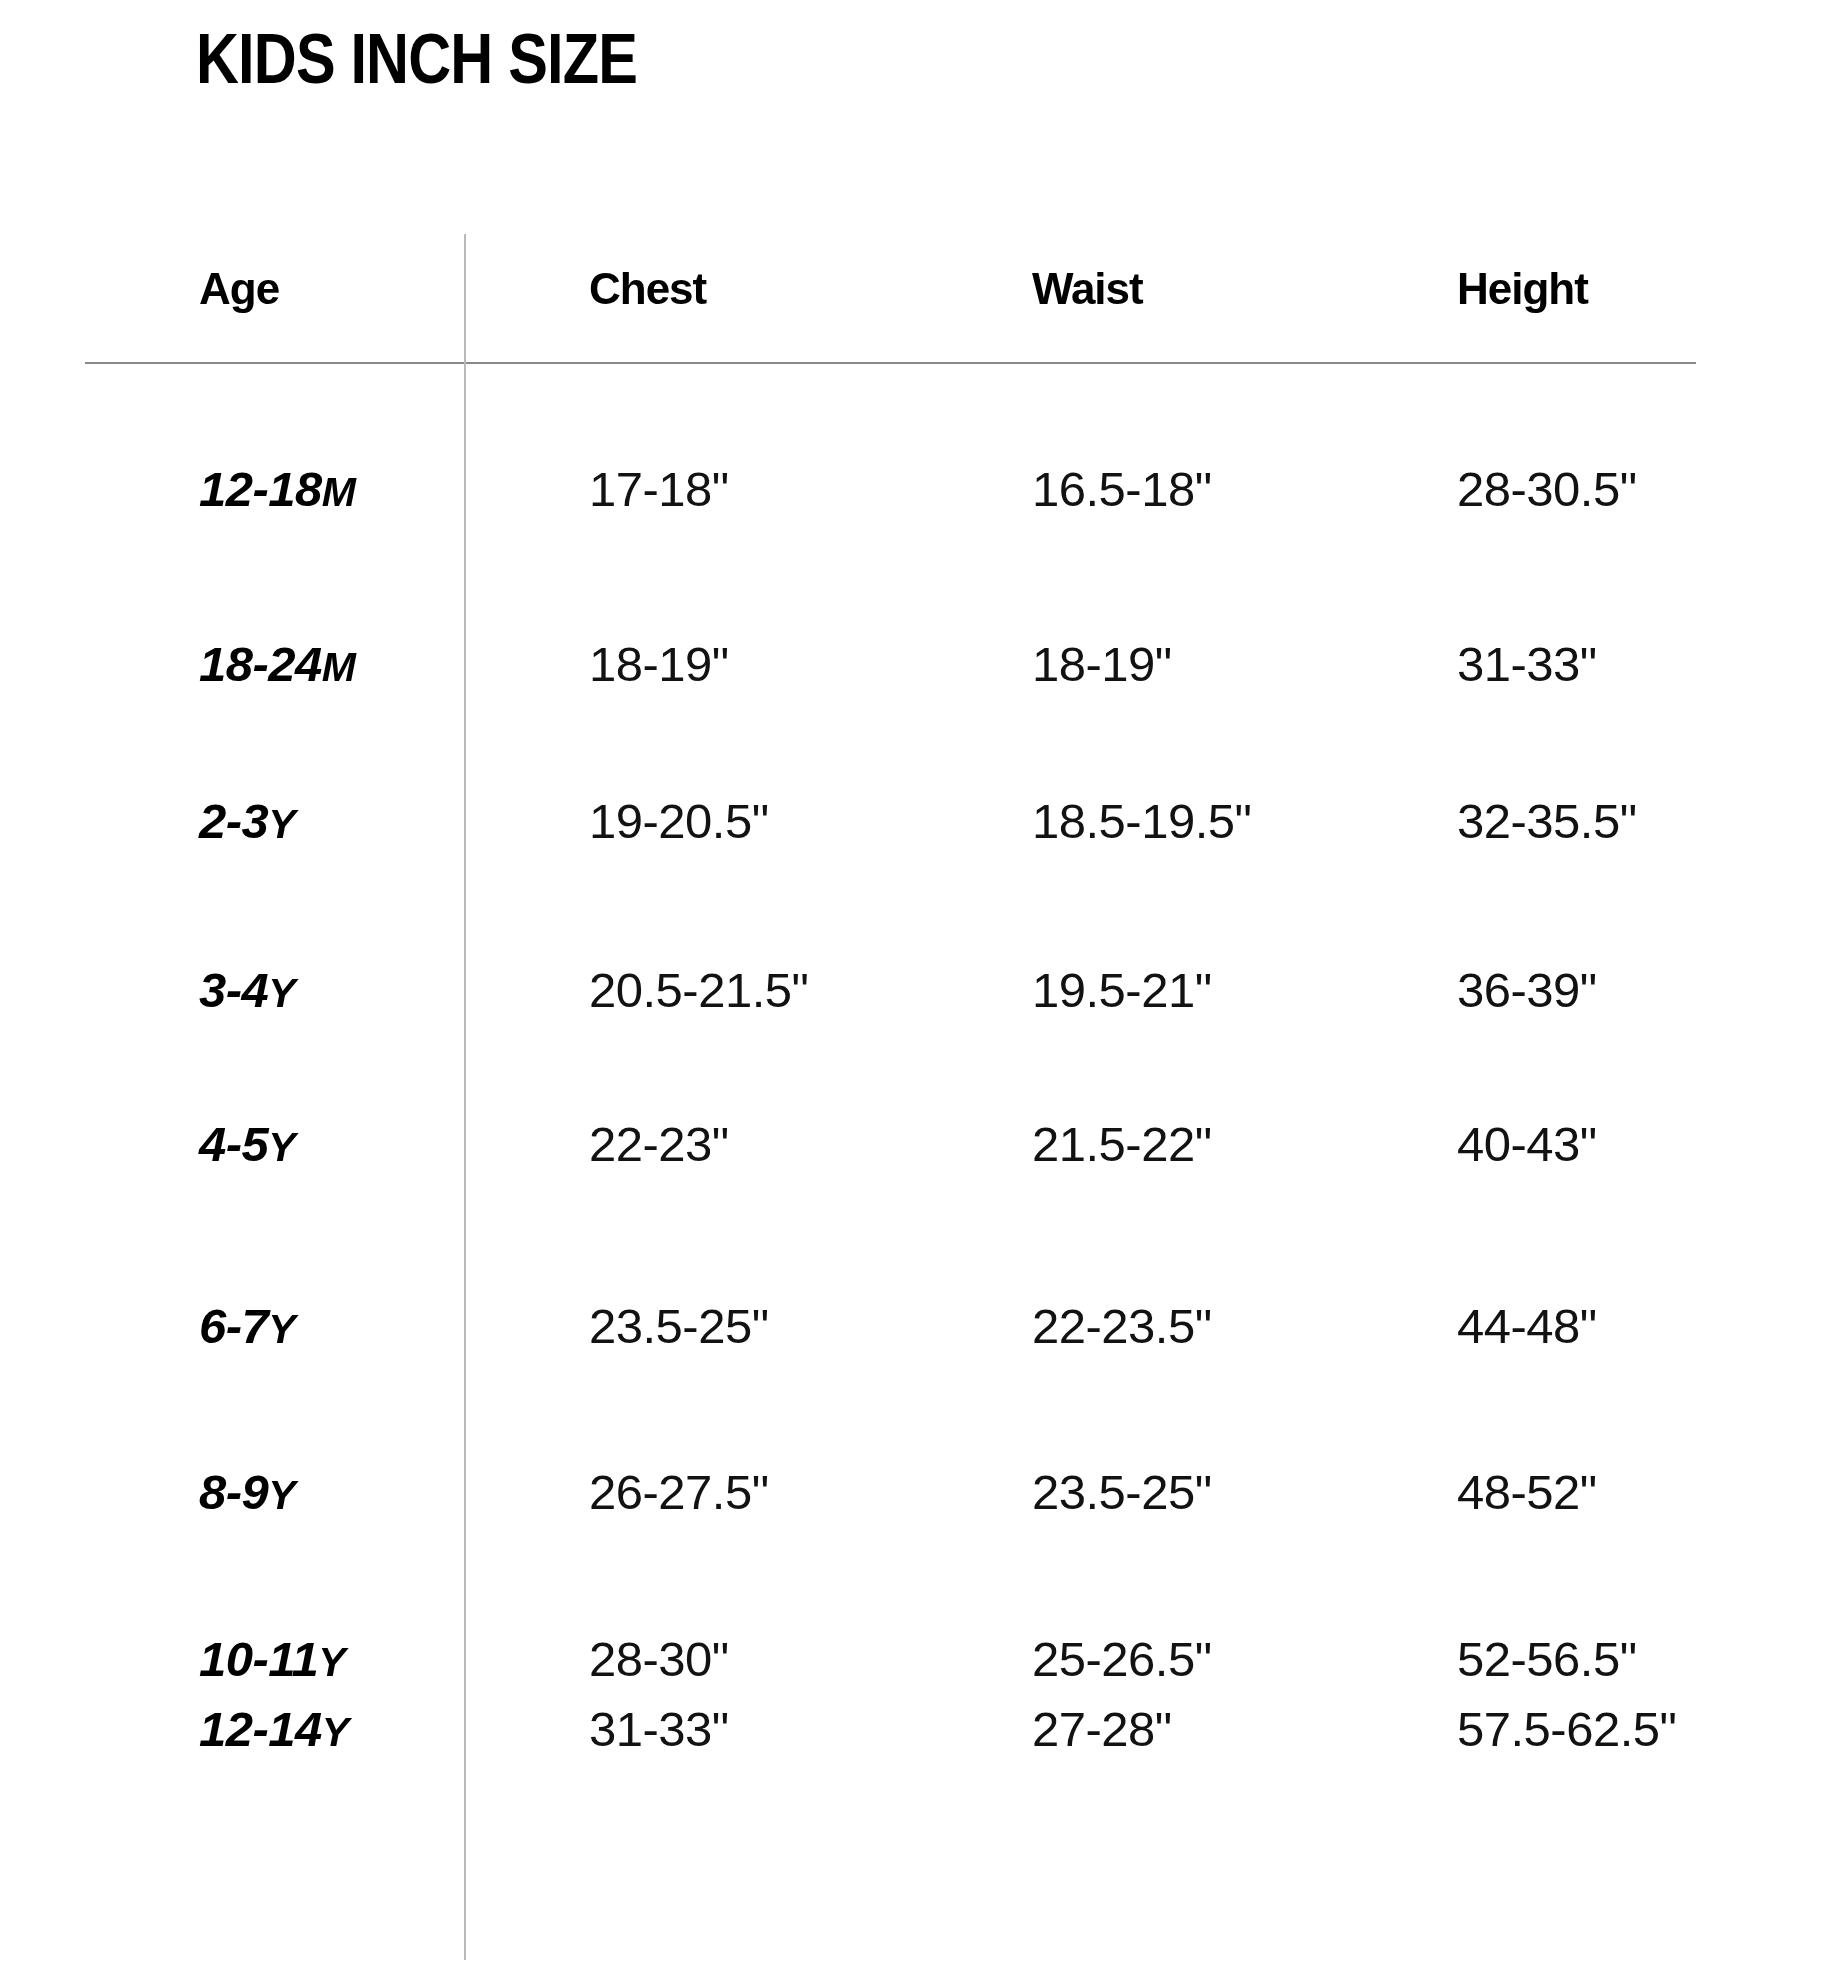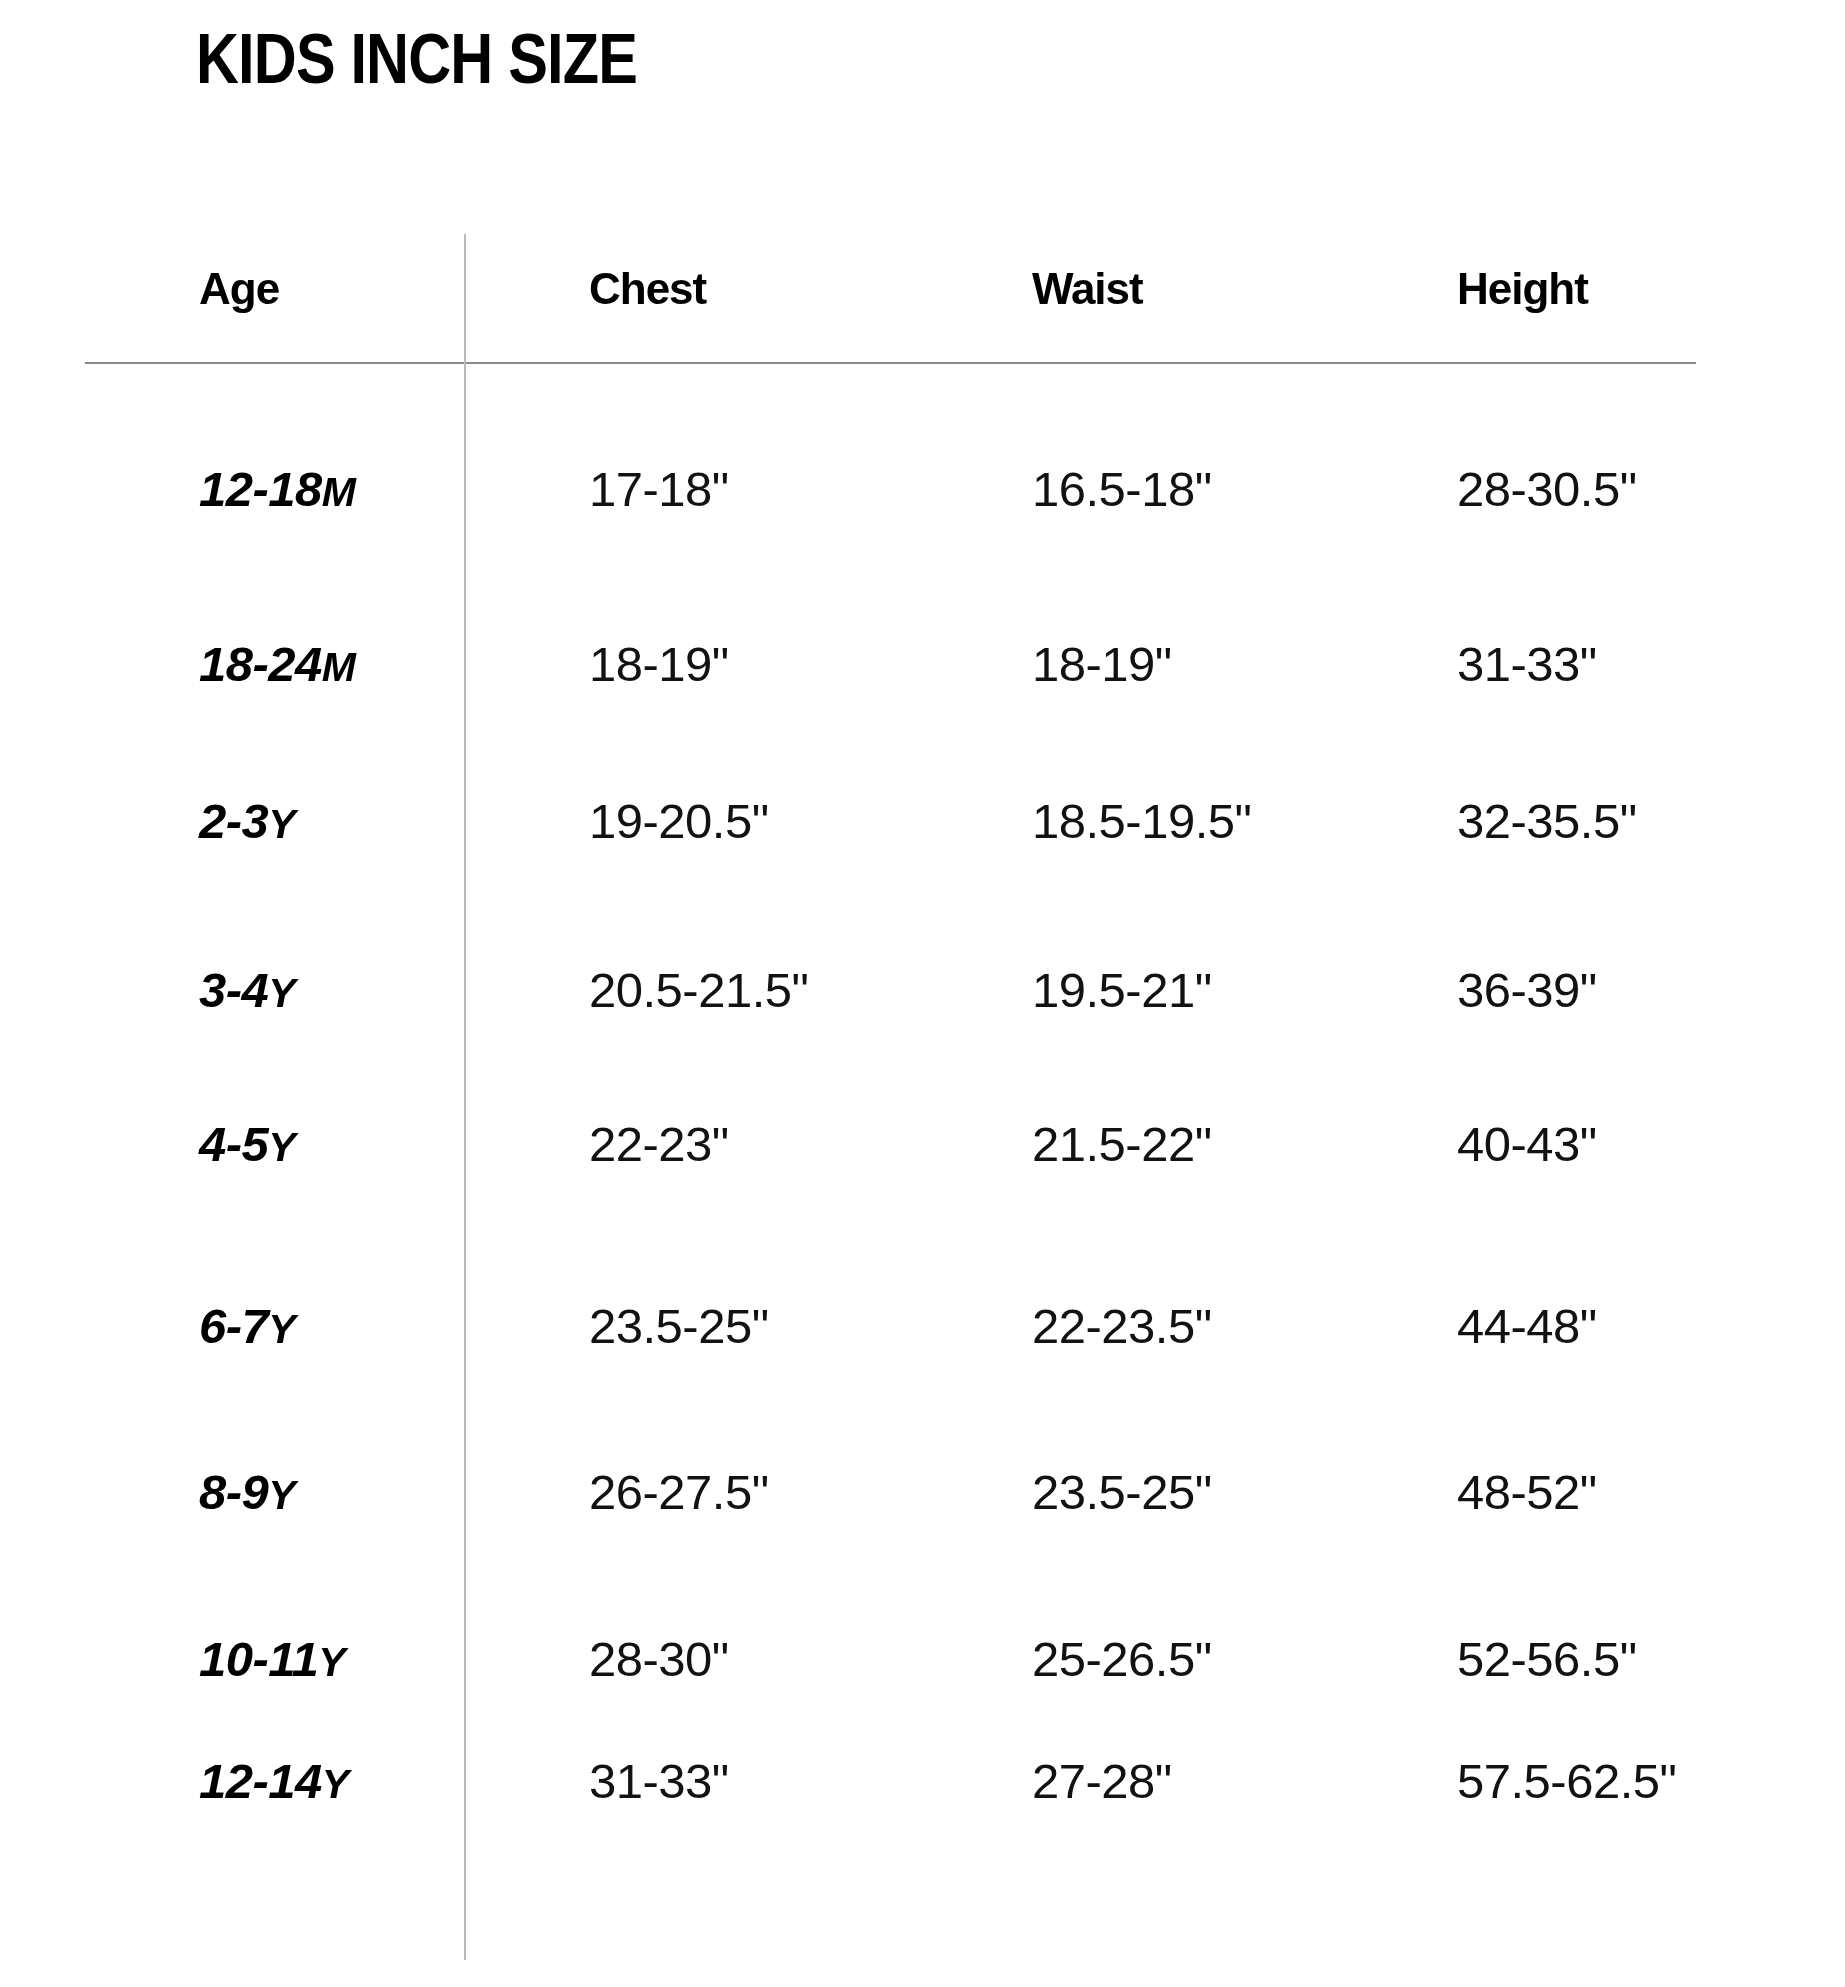--- a/index.html
+++ b/index.html
@@ -30,21 +30,21 @@
     position:absolute;transform:translateY(-50%);
     white-space:nowrap;font-size:49px;color:#121212;
     letter-spacing:-0.5px;
   }
   .head{font-size:44px;font-weight:700;color:#000000;letter-spacing:-1px;}
   .label{font-weight:700;color:#000000;font-style:italic;}
   .label .unit{font-size:41px;}
   .c0{left:199px}.c1{left:589px}.c2{left:1032px}.c3{left:1457px}
   .rh{top:289px}
   .r0{top:489px}.r1{top:664px}.r2{top:821px}.r3{top:990px}.r4{top:1144px}
-  .r5{top:1326px}.r6{top:1492px}.r7{top:1659px}.r8{top:1781px}
+  .r5{top:1326px}.r6{top:1492px}.r7{top:1659px}.r8{top:1729px}
 </style>
 </head>
 <body>
 
 <div class="page">
 
   <h1 class="title">KIDS INCH SIZE</h1>
 
   <div class="hline"></div>
   <div class="vline"></div>

